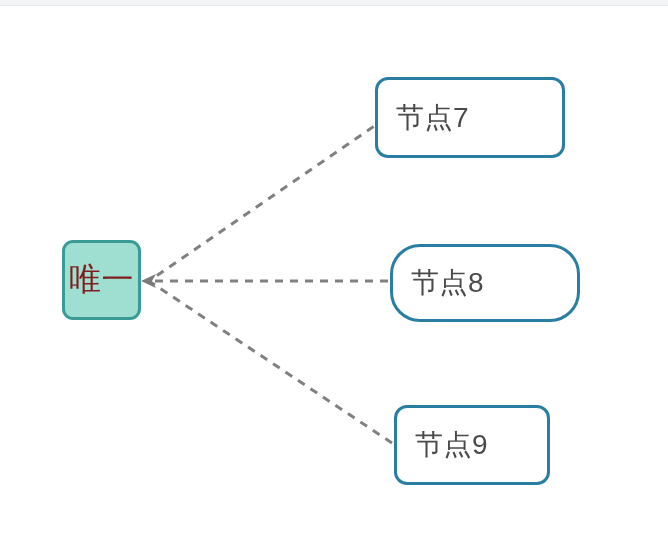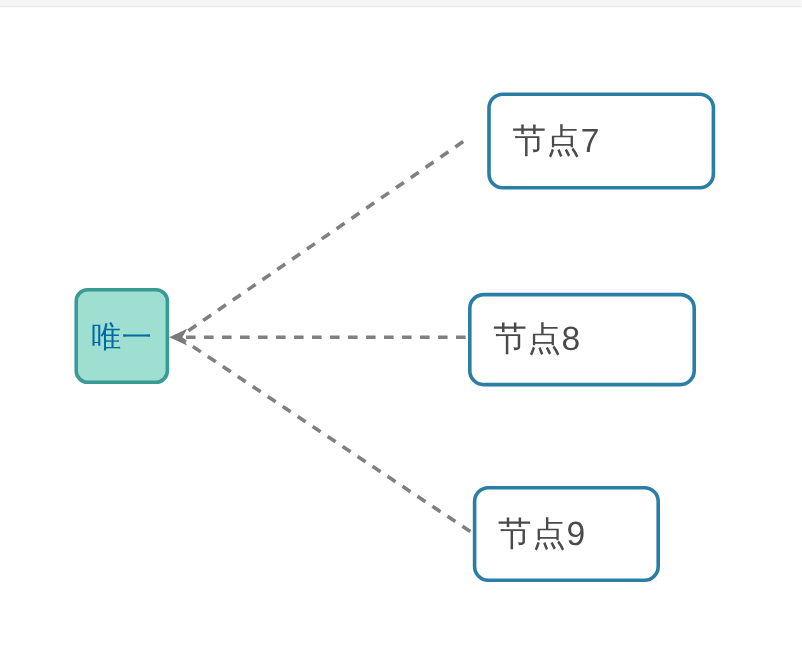--- a/index.html
+++ b/index.html
@@ -64,22 +64,22 @@
     padding-left: 18px;
   }
 
   .node-label {
     color: #4a4a4a;
     white-space: nowrap;
     letter-spacing: 0.5px;
   }
 
   .node-root .node-label {
-    font-size: 25px;
-    color: #0369a1;
+    font-size: 32px;
+    color: #7f1d1d;
   }
 
   .node-leaf .node-label {
     font-size: 28px;
     color: #4a4a4a;
   }
 </style>
 </head>
 <body>
 
@@ -100,25 +100,25 @@
 
     <line x1="392" y1="443" x2="152" y2="283" stroke="#808080" stroke-width="3" stroke-dasharray="8 7" stroke-linecap="butt"></line>
 
     <path d="M 141,281 L 156,274 L 152,281 L 156,288 Z" fill="#7a7a7a"></path>
   </svg>
 
   <div class="node node-root" style="left:62px; top:240px; width:79px; height:80px;">
     <span class="node-label">唯一</span>
   </div>
 
-  <div class="node node-leaf" style="left:406px; top:77px; width:190px; height:81px;align-items:center;">
+  <div class="node node-leaf" style="left:375px; top:77px; width:190px; height:81px;align-items:center;">
     <span class="node-label">节点7</span>
   </div>
 
-  <div class="node node-leaf" style="left:390px; top:244px; width:190px; height:78px;">
+  <div class="node node-leaf" style="left:390px; top:244px; width:190px; height:78px;border-radius:30px;">
     <span class="node-label">节点8</span>
   </div>
 
   <div class="node node-leaf" style="left:394px; top:405px; width:156px; height:80px;">
     <span class="node-label">节点9</span>
   </div>
 
 </div>
 
 </body></html>

